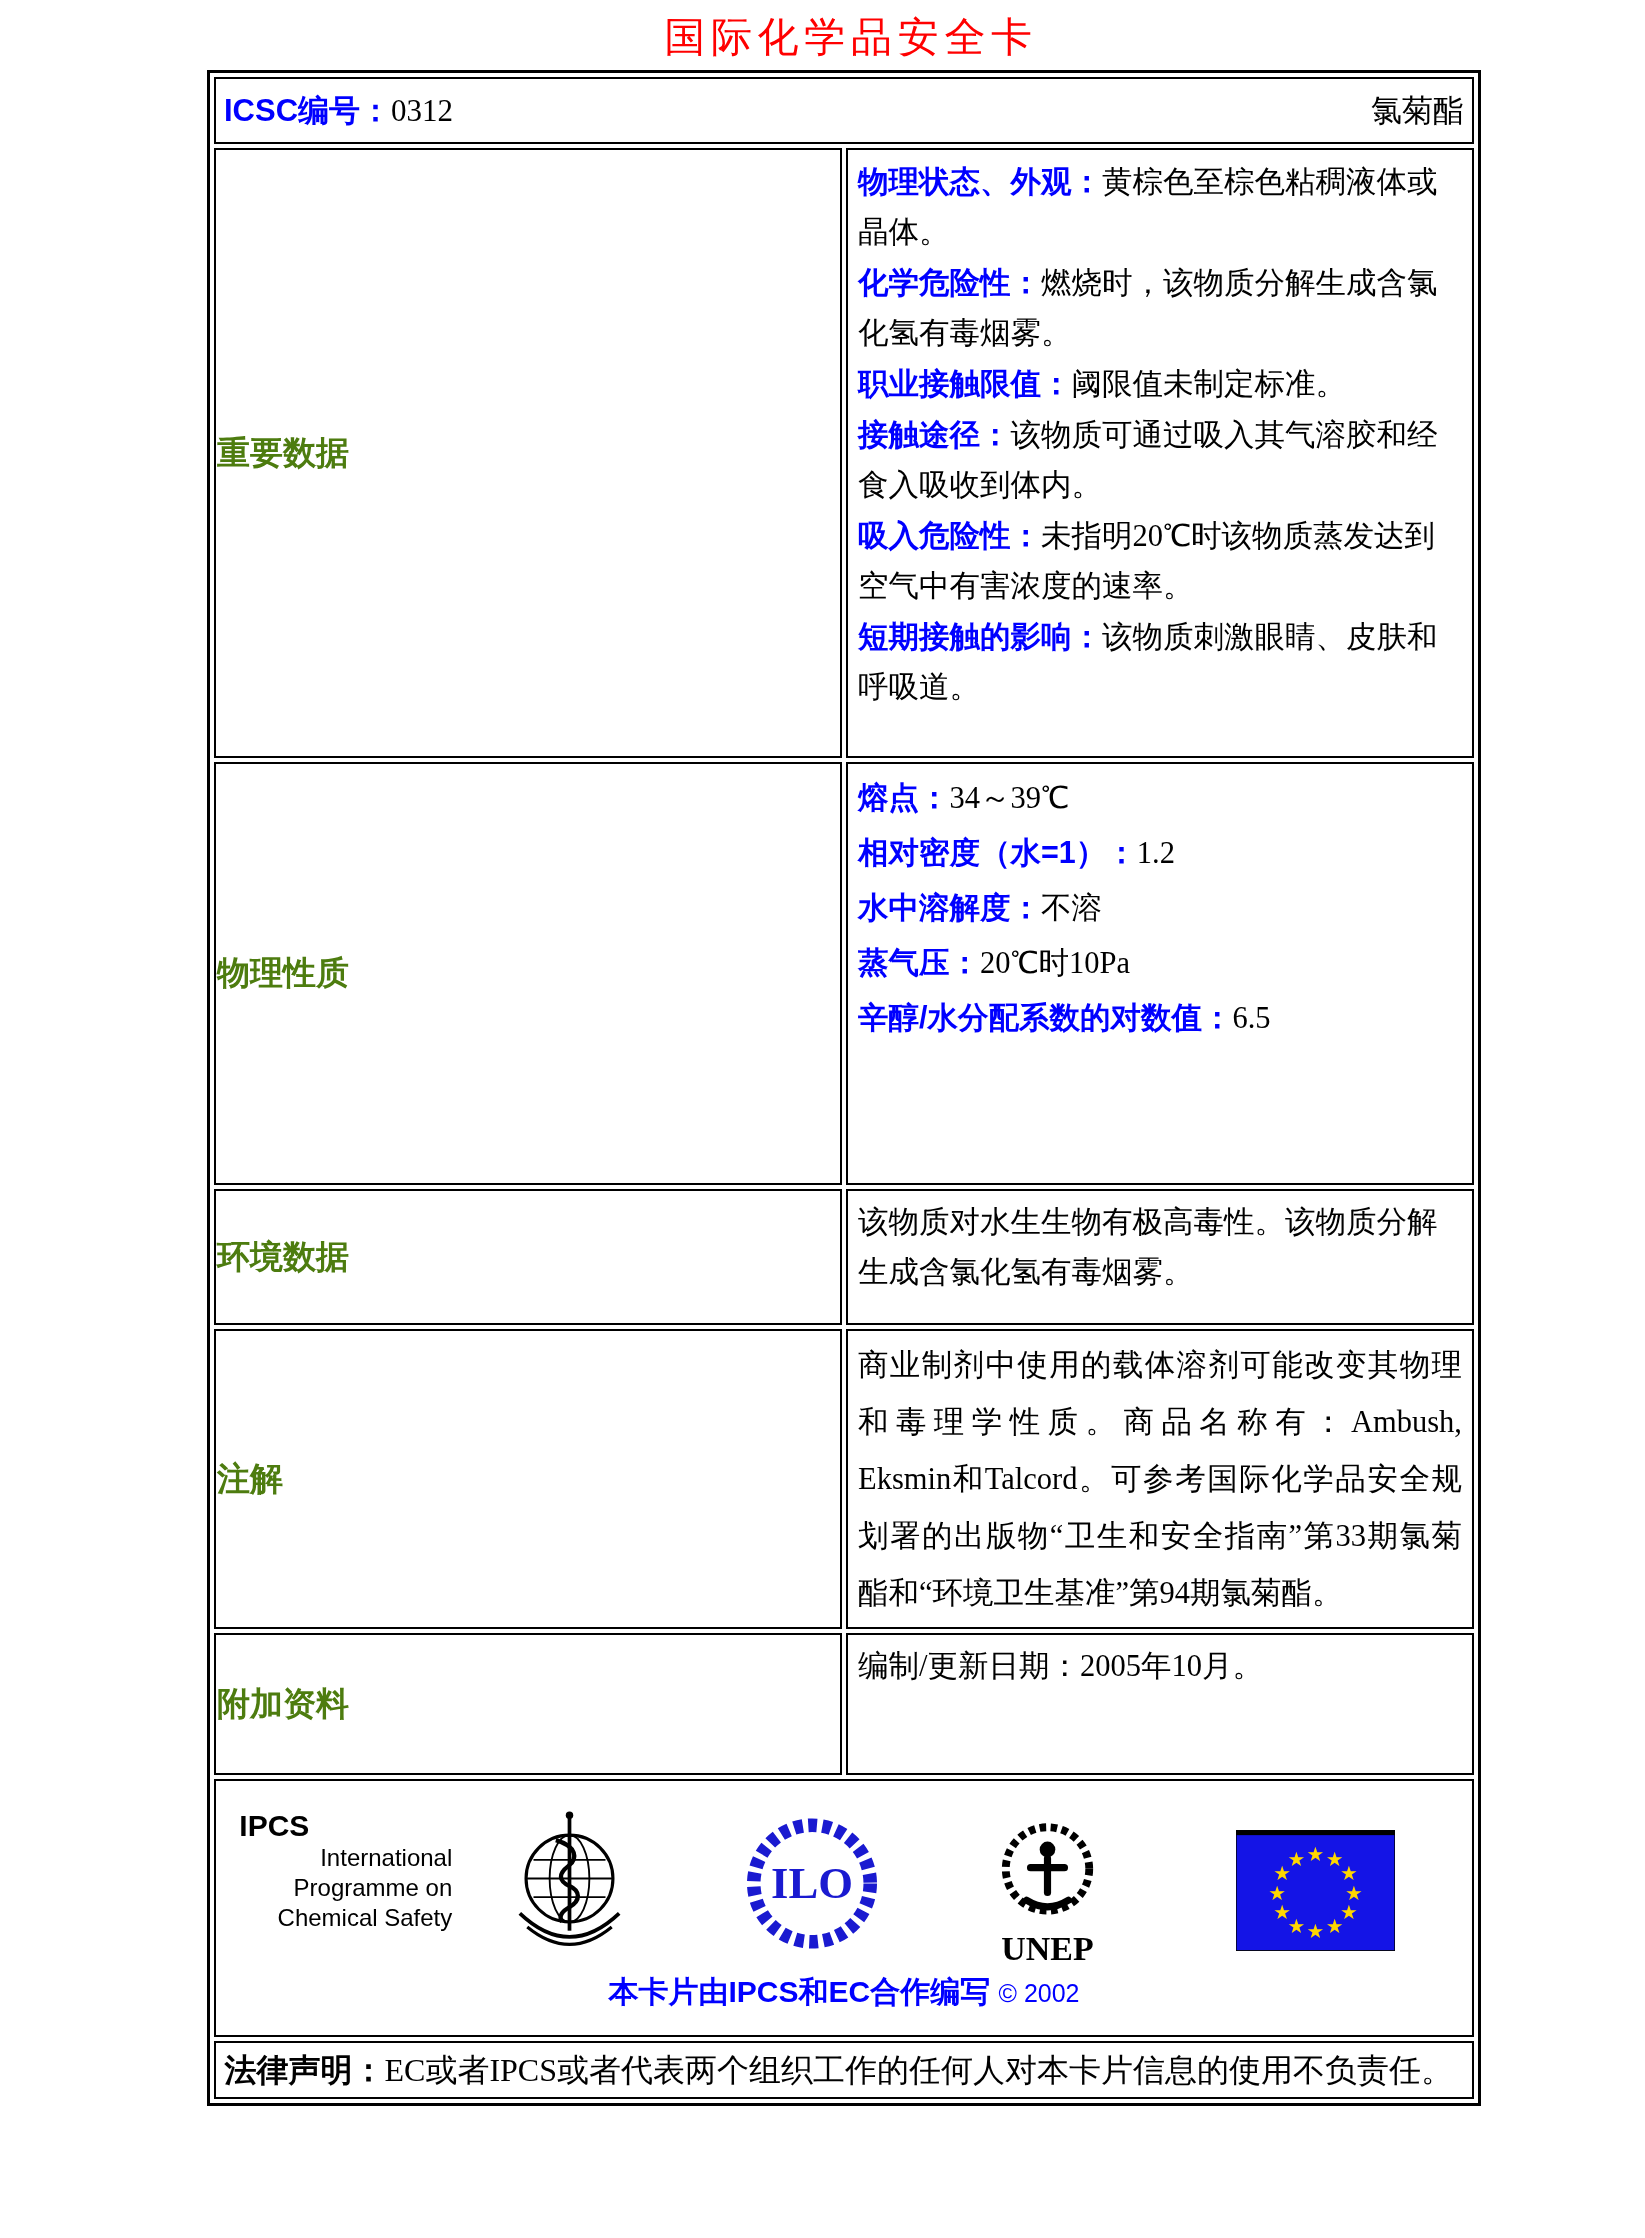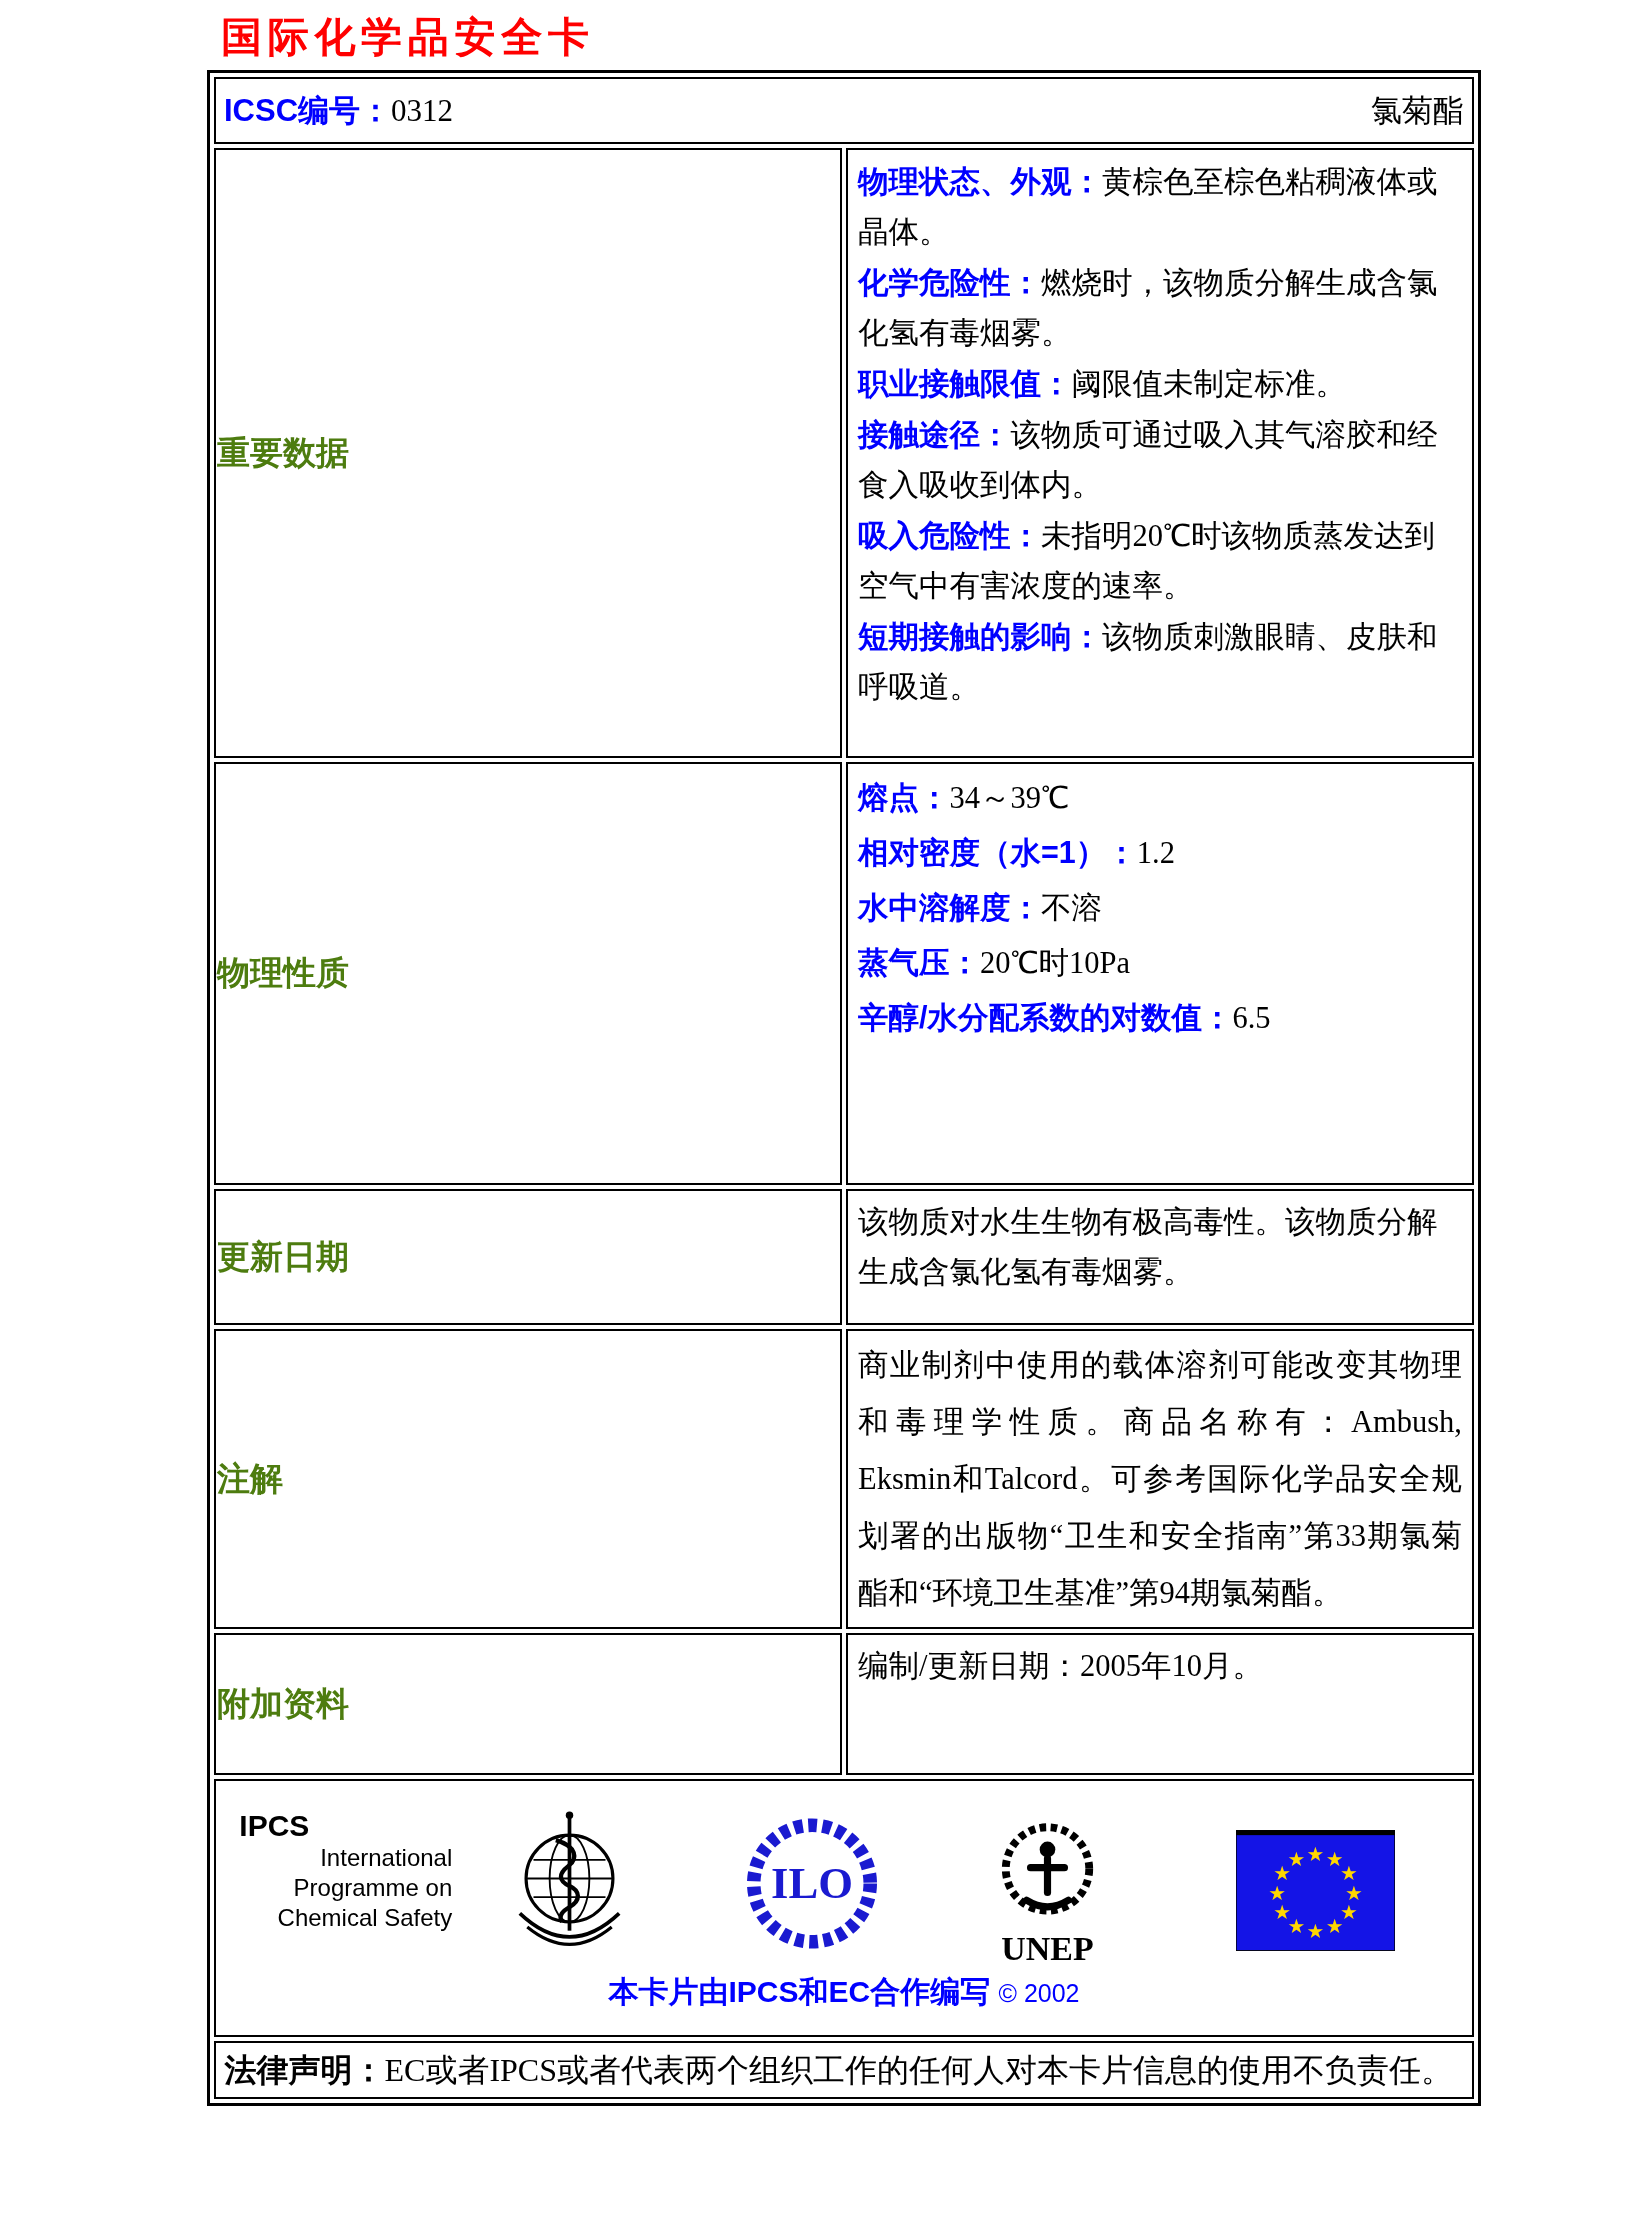--- a/index.html
+++ b/index.html
@@ -1,22 +1,22 @@
 <!DOCTYPE html>
 <html style="font-size:11.3px"><head>
 <meta charset="utf-8">
 <style>
   html,body{margin:0;padding:0;}
   body{
     width:1646px;height:2239px;background:#ffffff;position:relative;
     font-family:"Liberation Serif", serif;color:#000;
   }
   .page-title{
-    position:absolute;top:10px;left:221px;width:1274px;margin:0;
-    text-align:left;color:#ff0000;font-size:41px;font-weight:bold;
+    position:absolute;top:10px;left:214px;width:1274px;margin:0;
+    text-align:center;color:#ff0000;font-size:41px;font-weight:normal;
     letter-spacing:5.7px;font-family:"Liberation Sans", sans-serif;
   }
   table.card{
     position:absolute;left:207px;top:70px;width:1274px;
     border:3.5px solid #000;border-collapse:separate;border-spacing:4.3px;
     table-layout:fixed;
   }
   td{border:2.1px solid #000;vertical-align:top;box-sizing:border-box;background:#fff;}
   td.lbl{
     width:165px;text-align:left;vertical-align:middle;
@@ -89,21 +89,21 @@
     <td class="content">
       <div class="line line-phys"><span class="k">熔点：</span><span class="v">34～39℃</span></div>
       <div class="line line-phys"><span class="k">相对密度（水=1）：</span><span class="v">1.2</span></div>
       <div class="line line-phys"><span class="k">水中溶解度：</span><span class="v">不溶</span></div>
       <div class="line line-phys"><span class="k">蒸气压：</span><span class="v">20℃时10Pa</span></div>
       <div class="line line-phys"><span class="k">辛醇/水分配系数的对数值：</span><span class="v">6.5</span></div>
     </td>
   </tr>
 
   <tr>
-    <td class="lbl" style="height:136px">更新日期</td>
+    <td class="lbl" style="height:136px">环境数据</td>
     <td class="content">
       <div class="line"><span class="v">该物质对水生生物有极高毒性。该物质分解生成含氯化氢有毒烟雾。</span></div>
     </td>
   </tr>
 
   <tr>
     <td class="lbl" style="height:199px">注解</td>
     <td class="content">
       <div class="para">商业制剂中使用的载体溶剂可能改变其物理和毒理学性质。商品名称有：Ambush, Eksmin和Talcord。可参考国际化学品安全规划署的出版物“卫生和安全指南”第33期氯菊酯和“环境卫生基准”第94期氯菊酯。</div>
     </td>

